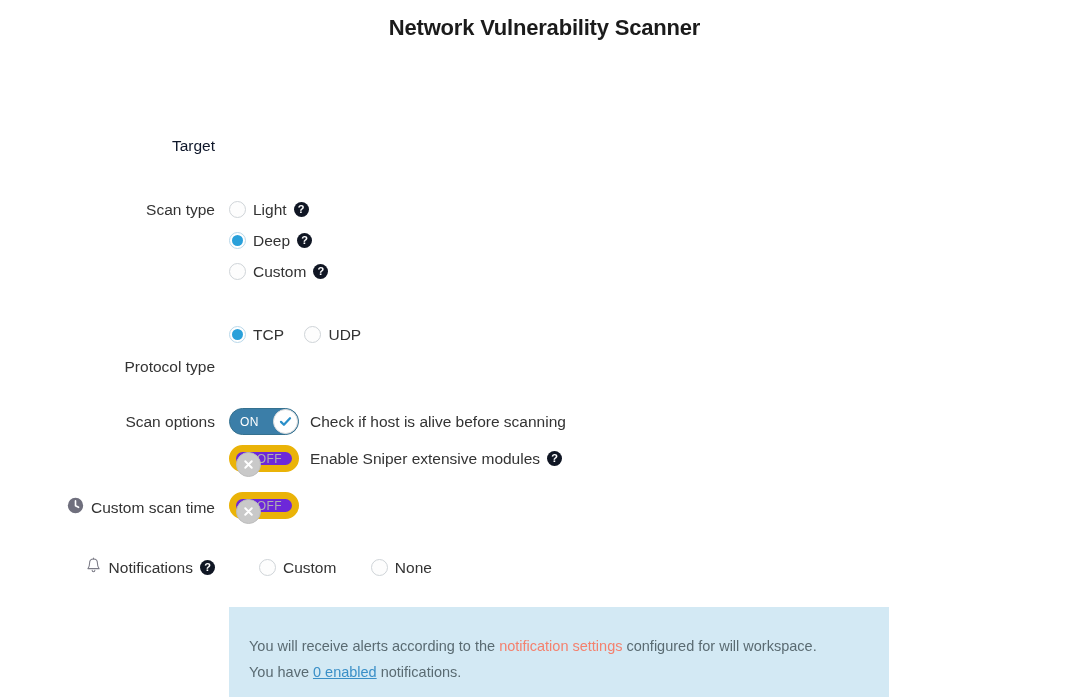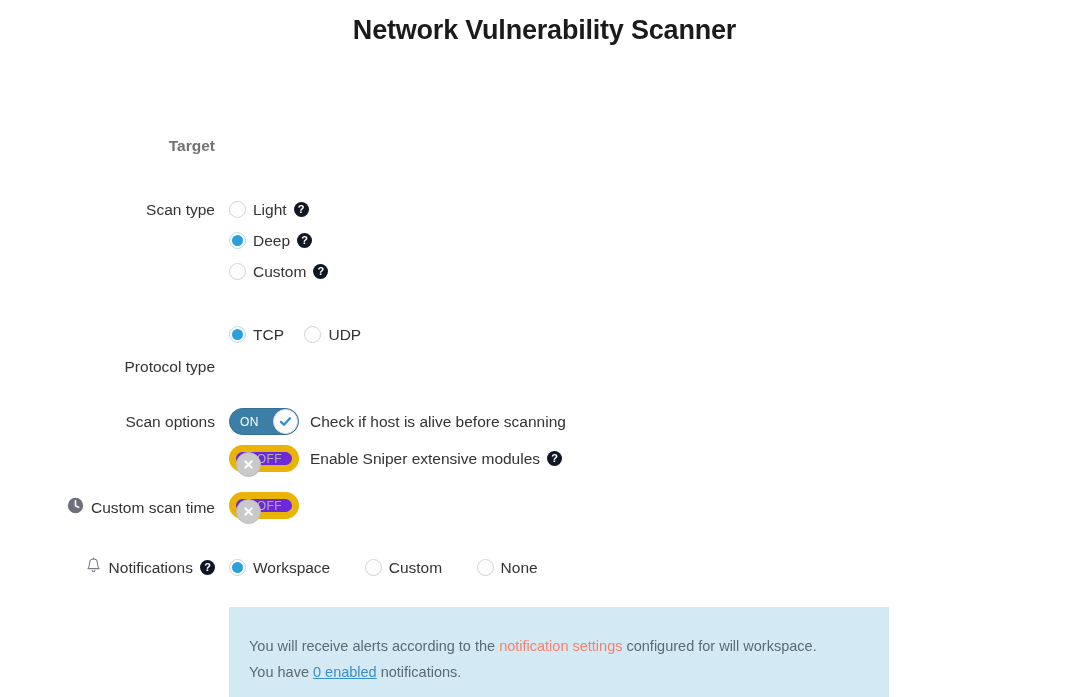--- a/index.html
+++ b/index.html
@@ -11,21 +11,21 @@
     width: 1089px;
     height: 697px;
     font-family: "Liberation Sans", sans-serif;
     color: #222222;
     overflow: hidden;
     position: relative;
   }
 
   .page-title {
     text-align: center;
-    font-size: 27px;
+    font-size: 22px;
     font-weight: bold;
     color: #1b1b1b;
     margin: 0;
     padding-top: 15px;
     letter-spacing: -0.2px;
   }
 
   
   .form {
     position: absolute;
@@ -43,21 +43,21 @@
     text-align: right;
     font-size: 15.5px;
     color: #333333;
     display: flex;
     justify-content: flex-end;
     align-items: center;
     gap: 7px;
     box-sizing: border-box;
     padding-right: 0;
   }
-  .label-col.bold { font-weight: bold; color: #737373; }
+  .label-col.bold { font-weight: normal; color: #0f172a; }
   .field-col {
     flex: 1 1 auto;
     padding-left: 14px;
     box-sizing: border-box;
   }
 
   
   .row-target { height: 72px; }
   .row-target .label-col { height: 48px; }
   .target-input {
@@ -336,24 +336,20 @@
           <path d="M10 2.2 C7.2 2.2 5.4 4.1 5.4 6.9 C5.4 11.1 4.1 12.6 3.4 13.6 L16.6 13.6 C15.9 12.6 14.6 11.1 14.6 6.9 C14.6 4.1 12.8 2.2 10 2.2 Z" fill="none" stroke="#7b7b86" stroke-width="1.25" stroke-linejoin="round"></path>
           <path d="M8.4 15.6 C8.4 16.6 9.1 17.3 10 17.3 C10.9 17.3 11.6 16.6 11.6 15.6" fill="none" stroke="#7b7b86" stroke-width="1.25" stroke-linecap="round"></path>
           <path d="M10 1 L10 2.2" fill="none" stroke="#7b7b86" stroke-width="1.25" stroke-linecap="round"></path>
         </svg>
       </span>
       <span>Notifications</span>
       <span class="help-icon">?</span>
     </div>
     <div class="field-col">
       <div>
-        <div class="radio-item">
-          <span class="radio checked"></span>
-          <span class="radio-label">Workspace</span>
-        </div>
         <div class="radio-item" style="margin-left:30px;">
           <span class="radio"></span>
           <span class="radio-label">Custom</span>
         </div>
         <div class="radio-item" style="margin-left:30px;">
           <span class="radio"></span>
           <span class="radio-label">None</span>
         </div>
       </div>
 

